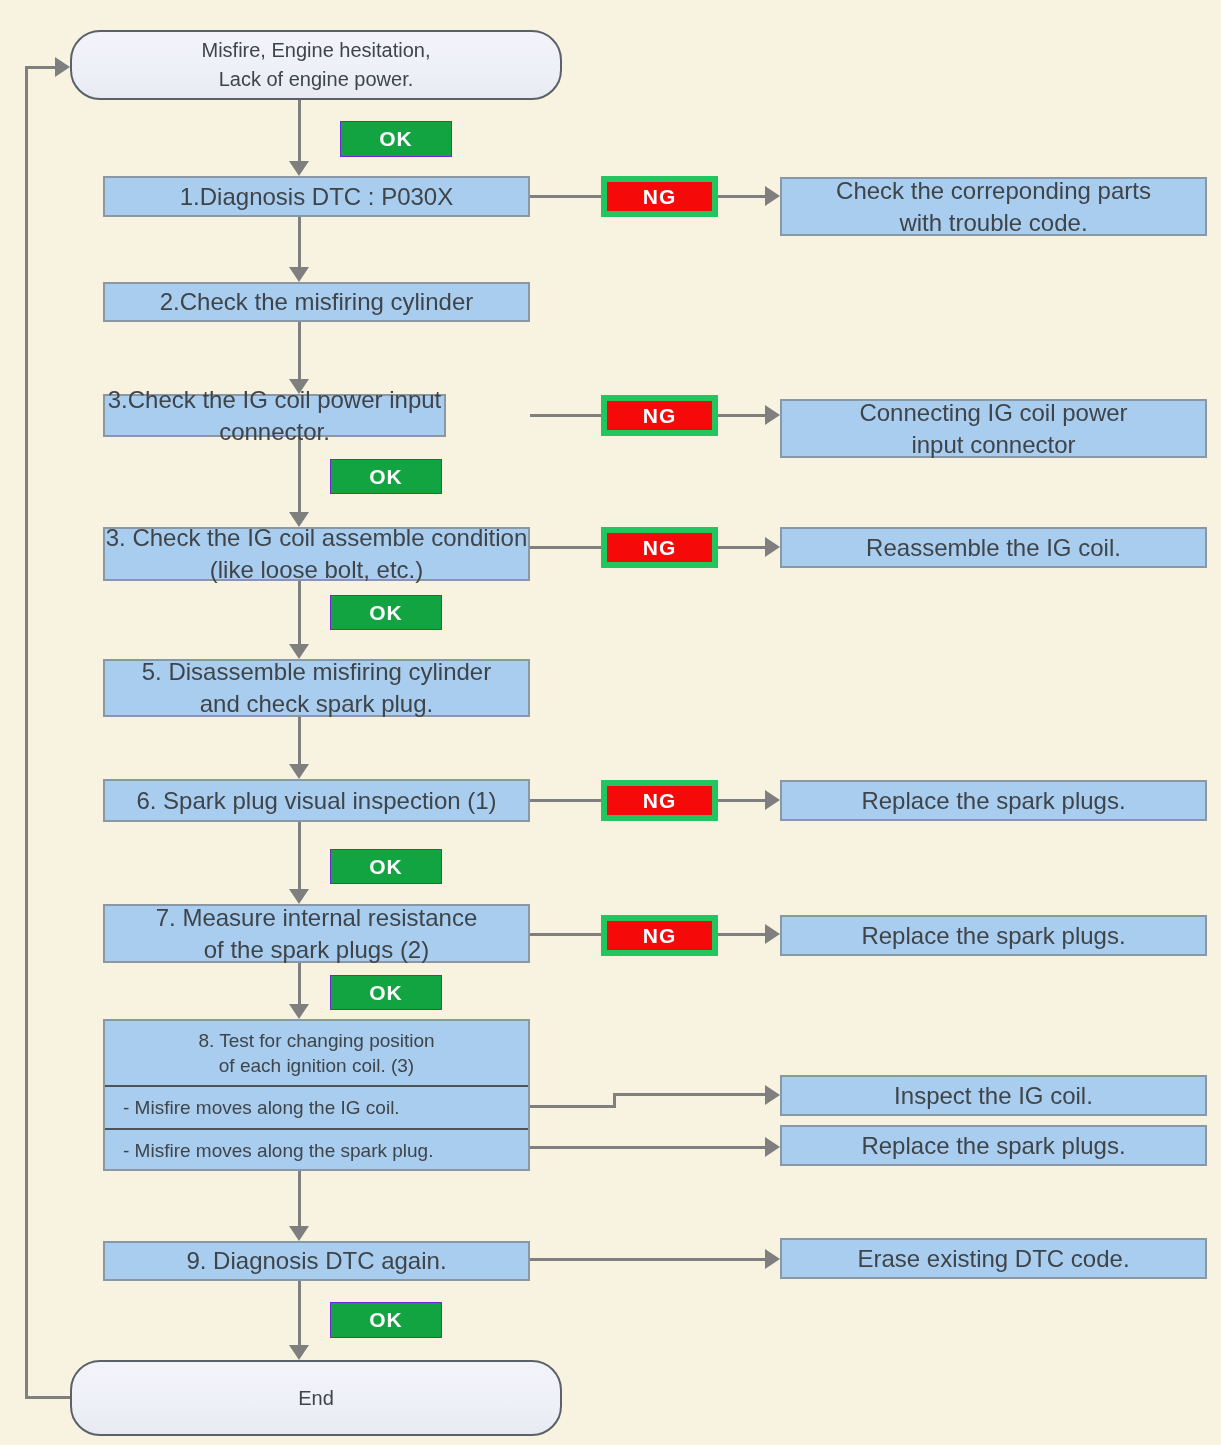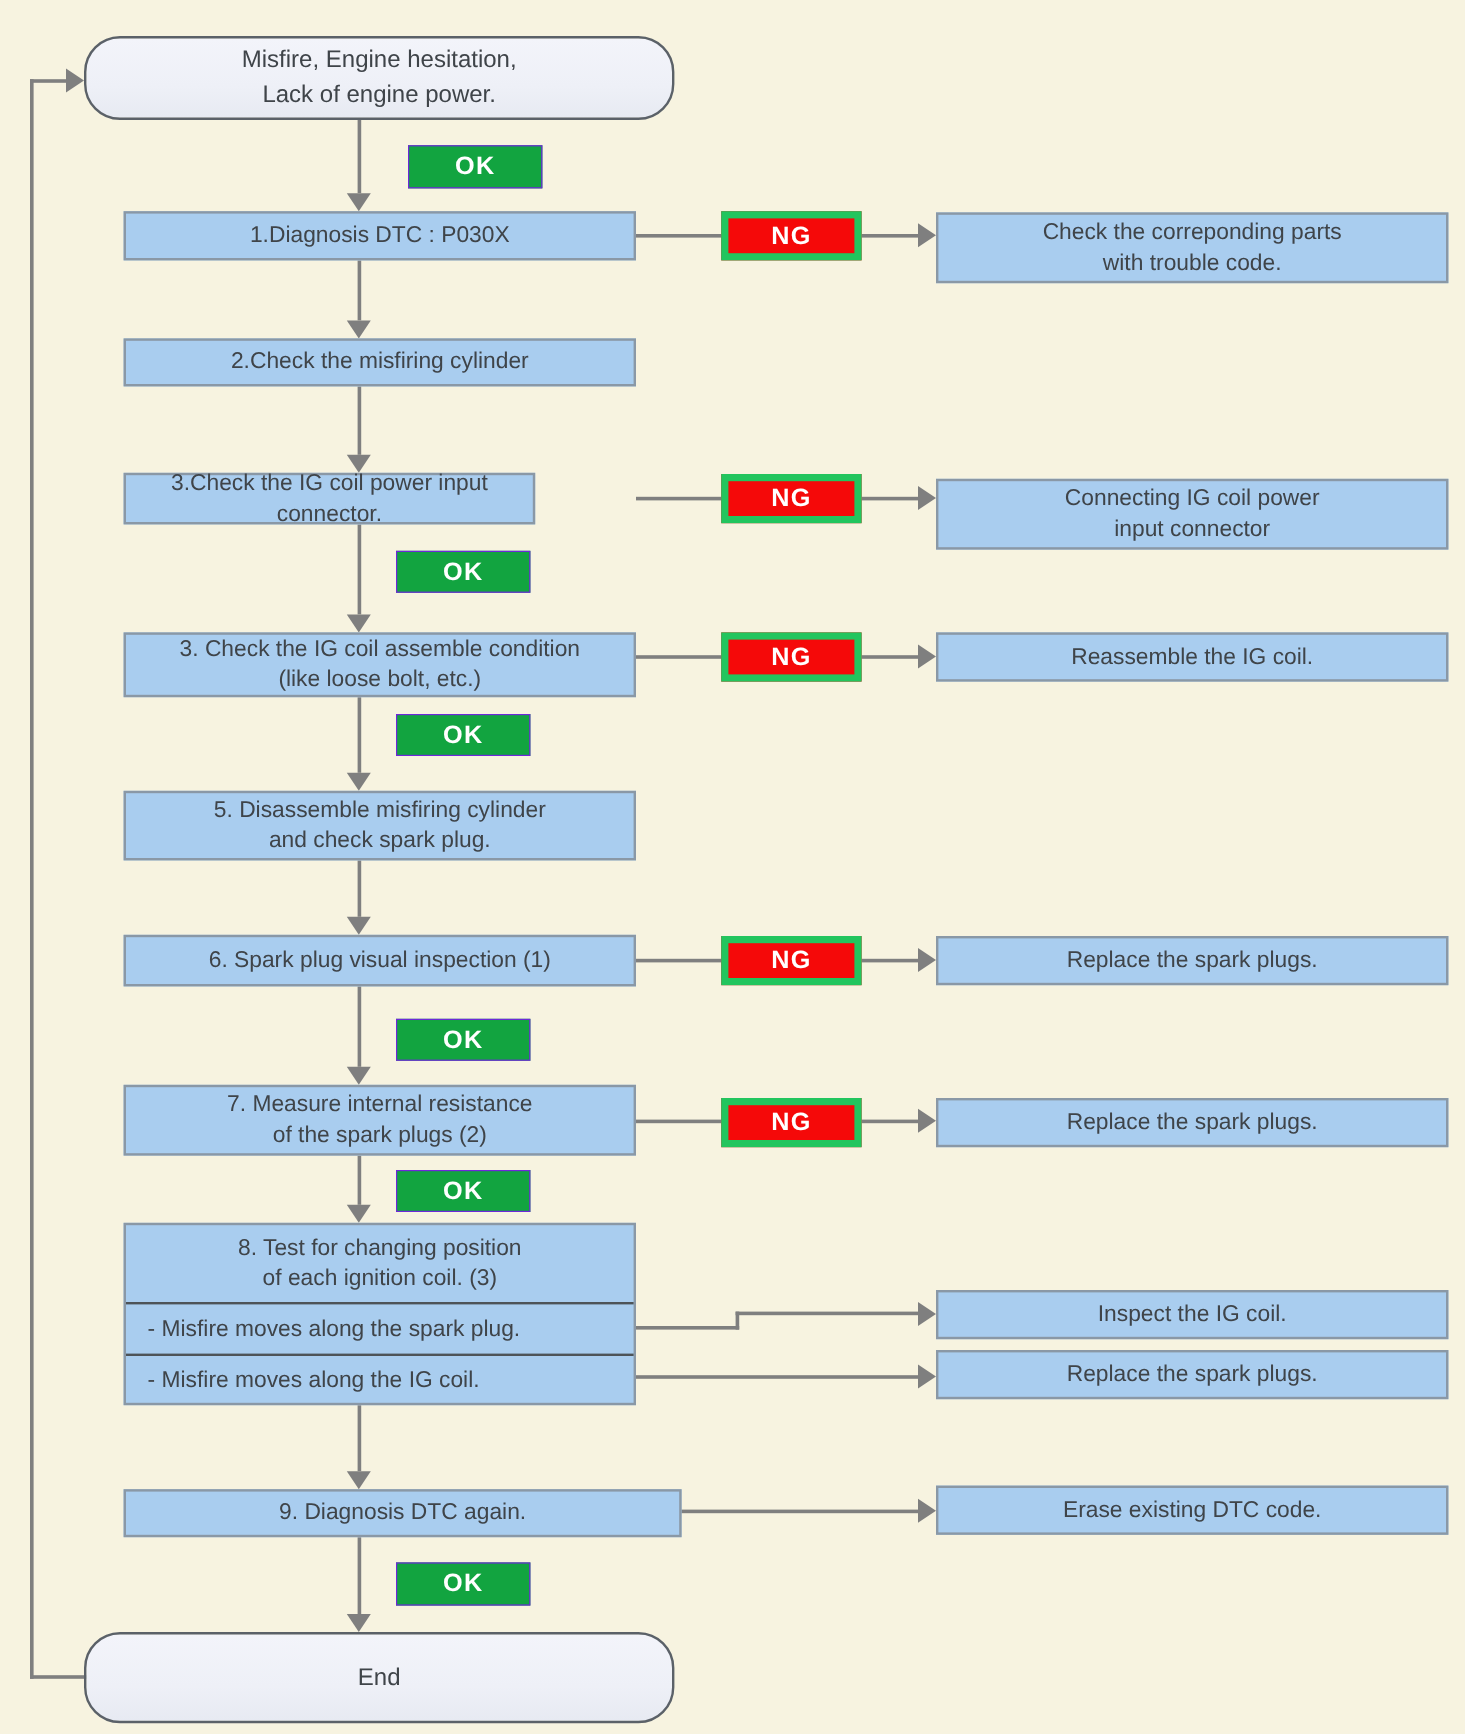--- a/index.html
+++ b/index.html
@@ -8,21 +8,21 @@
     background:var(--background,#f7f3e0);
     font-family:"Liberation Sans",sans-serif;
     overflow:hidden;
   }
   .box{
     position:absolute;box-sizing:border-box;
     background:var(--box-blue,#a9cdef);
     border:2px solid var(--box-border,#8a98a6);
     display:flex;align-items:center;justify-content:center;
     text-align:center;color:var(--text,#3f4449);
-    font-size:19px;line-height:1.32;white-space:pre-line;
+    font-size:24px;line-height:1.32;white-space:pre-line;
   }
   .terminal{
     position:absolute;box-sizing:border-box;
     background:linear-gradient(180deg,#f3f4fa 0%,var(--terminal-fill,#eef0f7) 60%,#e7eaf2 100%);
     border:2px solid var(--terminal-border,#5b6168);
     border-radius:30px;
     display:flex;align-items:center;justify-content:center;
     text-align:center;color:var(--text,#3f4449);
     font-size:20px;line-height:1.45;white-space:pre-line;
   }
@@ -125,25 +125,25 @@
 (like loose bolt, etc.)</div>
   <div class="box" style="left:103px;top:659px;width:427px;height:58px">5. Disassemble misfiring cylinder
 and check spark plug.</div>
   <div class="box" style="left:103px;top:779px;width:427px;height:43px">6. Spark plug visual inspection (1)</div>
   <div class="box" style="left:103px;top:904px;width:427px;height:59px">7. Measure internal resistance
 of the spark plugs (2)</div>
 
   <div class="box8" style="left:103px;top:1019px;width:427px;height:152px">
     <div class="hdr">8. Test for changing position
 of each ignition coil. (3)</div>
+    <div class="row">- Misfire moves along the IG coil.</div>
     <div class="row">- Misfire moves along the spark plug.</div>
-    <div class="row">- Misfire moves along the IG coil.</div>
   </div>
 
-  <div class="box" style="left:103px;top:1241px;width:465px;height:40px">9. Diagnosis DTC again.</div>
+  <div class="box" style="left:103px;top:1241px;width:427px;height:40px">9. Diagnosis DTC again.</div>
 
   <div class="badge ok" style="left:340px;top:121px;width:112px;height:36px">OK</div>
   <div class="badge ok" style="left:330px;top:459px;width:112px;height:35px">OK</div>
   <div class="badge ok" style="left:330px;top:595px;width:112px;height:35px">OK</div>
   <div class="badge ok" style="left:330px;top:849px;width:112px;height:35px">OK</div>
   <div class="badge ok" style="left:330px;top:975px;width:112px;height:35px">OK</div>
   <div class="badge ok" style="left:330px;top:1302px;width:112px;height:36px">OK</div>
 
   <div class="badge ng" style="left:601px;top:176px;width:117px;height:41px">NG</div>
   <div class="badge ng" style="left:601px;top:395px;width:117px;height:41px">NG</div>

